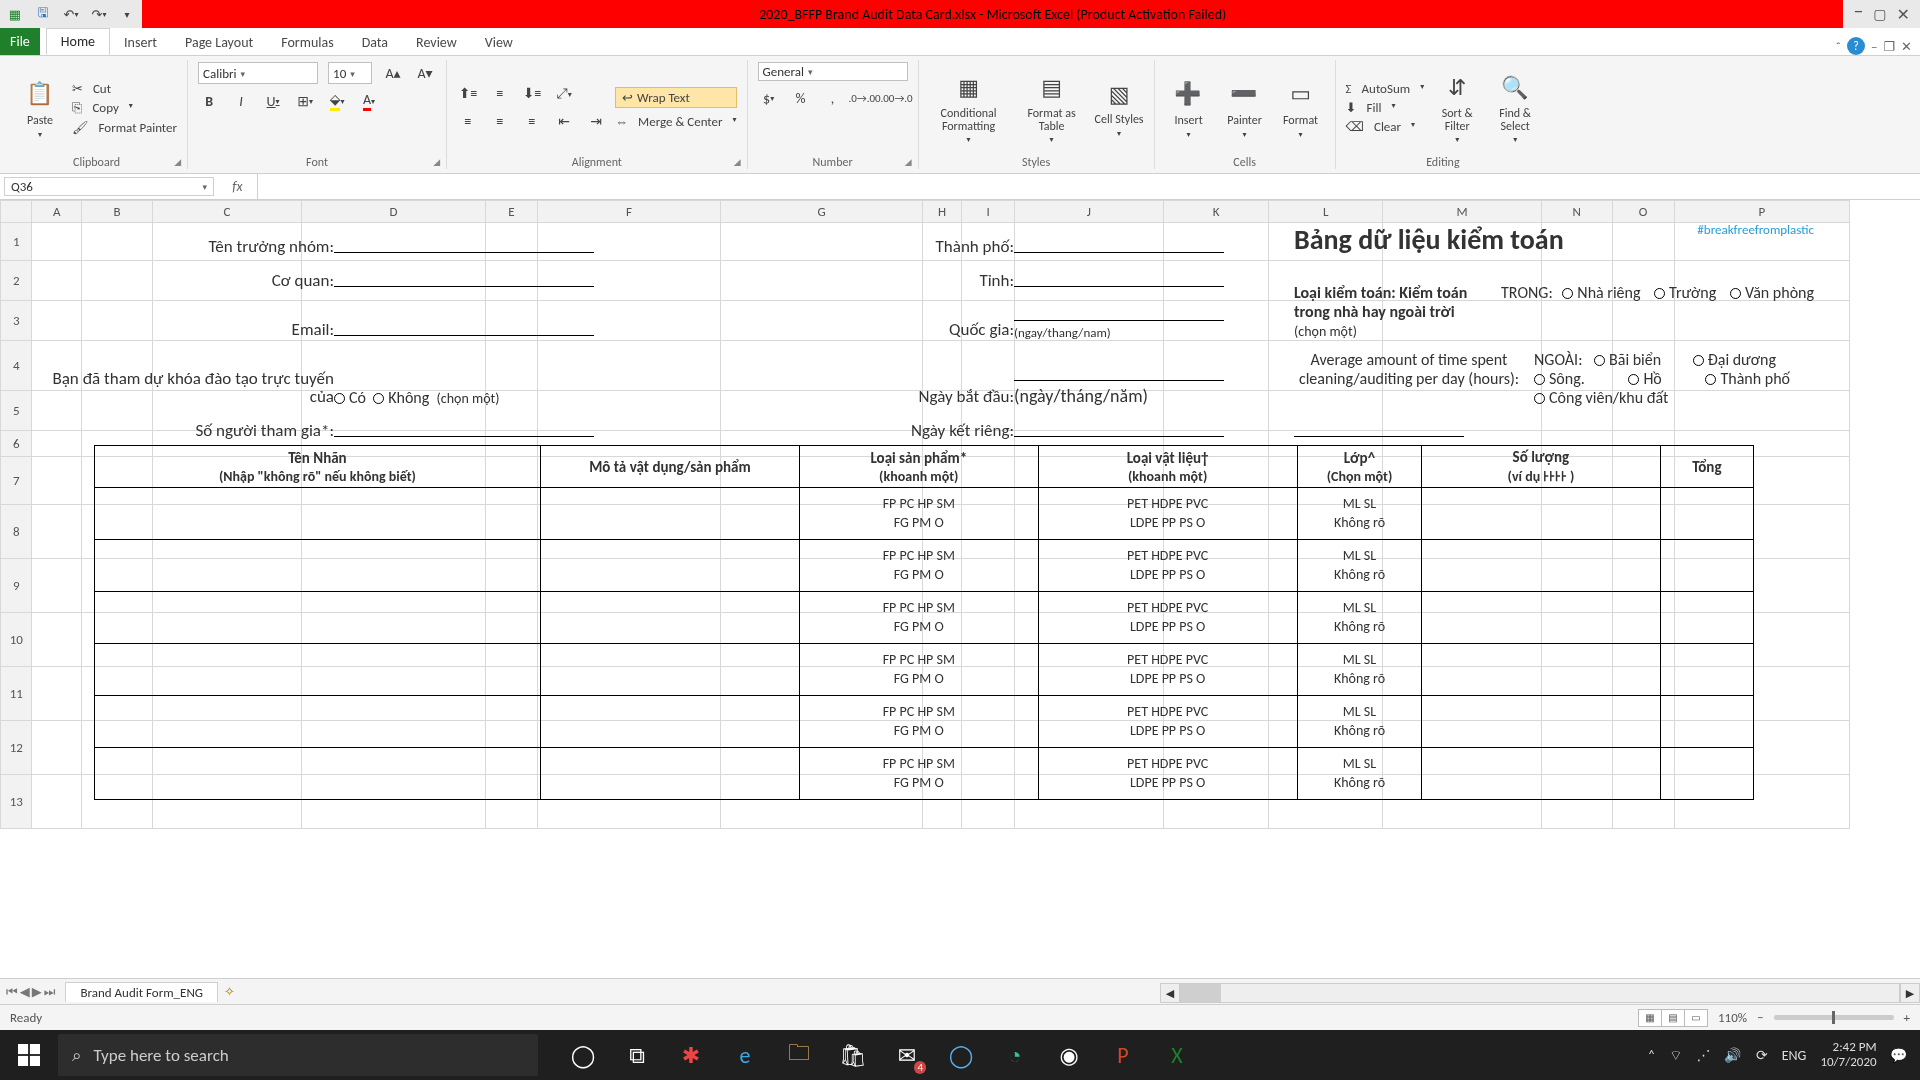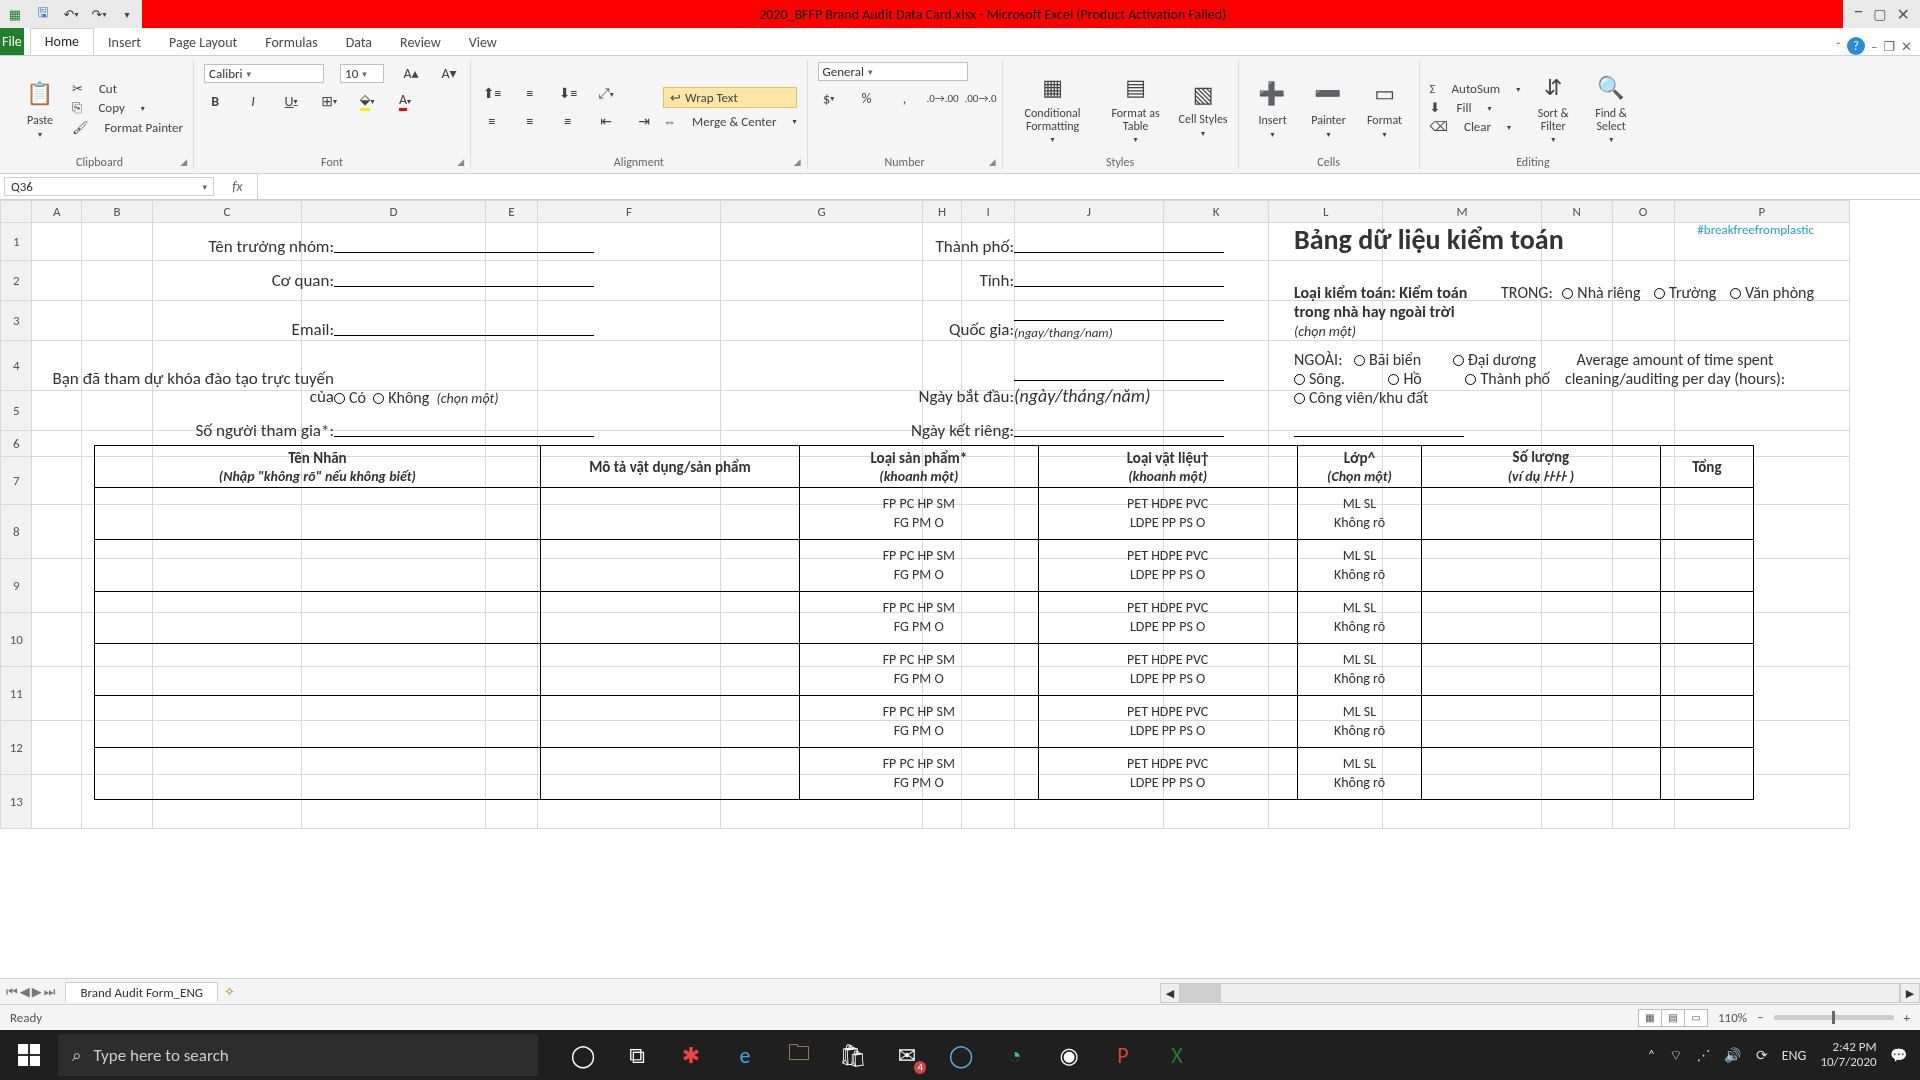--- a/index.html
+++ b/index.html
@@ -9,37 +9,37 @@
 .titlebar { height:28px; background:#e9e9e9; display:flex; align-items:center; }
 .titlebar .qat { display:flex; align-items:center; gap:6px; padding:0 4px; }
 .titlebar .qat .ic { width:22px; height:22px; display:flex; align-items:center; justify-content:center; font-size:13px; color:#444; border-radius:2px; }
 .titlebar .redzone { flex:1; height:100%; background:#ff0000; display:flex; align-items:center; justify-content:center; color:#000; font-size:14px; }
 .titlebar .winbtns { display:flex; align-items:center; gap:10px; padding:0 10px; }
 .titlebar .winbtns span { font-size:14px; color:#555; }
 
 
 .tabs { height:28px; display:flex; align-items:flex-end; border-bottom:1px solid #d0d0d0; background:#fff; }
 .tab { padding:4px 14px; font-size:14px; color:#4a4a4a; cursor:default; }
-.tab.file { background:#1f7f2a; color:#fff; padding:5px 2px; margin-right:6px; }
+.tab.file { background:#1f7f2a; color:#fff; padding:5px 10px; margin-right:6px; }
 .tab.active { background:#fff; border:1px solid #d0d0d0; border-bottom:1px solid #fff; color:#2a2a2a; }
 .tabs .spacer { flex:1; }
 .tabs .helpicons { display:flex; align-items:center; gap:6px; padding-right:8px; }
 .tabs .helpicons span { font-size:13px; color:#666; }
 .tabs .helpicons .blue { background:#2a8dd4; color:#fff; width:18px; height:18px; border-radius:50%; display:flex; align-items:center; justify-content:center; font-size:12px; }
 
 
 .ribbon { height:118px; background:#f5f5f5; border-bottom:1px solid #cfcfcf; display:flex; align-items:stretch; padding:4px 6px; }
 .group { border-right:1px solid #dcdcdc; padding:2px 10px 0 10px; display:flex; flex-direction:column; }
 .group-content { flex:1; display:flex; align-items:center; gap:8px; }
 .group-label { text-align:center; font-size:12px; color:#666; padding:2px 0 0; position:relative; }
 .group-label .dl { position:absolute; right:-4px; bottom:2px; font-size:9px; color:#888; }
 .bigbtn { display:flex; flex-direction:column; align-items:center; gap:2px; font-size:12px; color:#444; min-width:48px; }
 .bigbtn .ic { width:34px; height:34px; display:flex; align-items:center; justify-content:center; font-size:22px; }
 .col { display:flex; flex-direction:column; gap:4px; font-size:13px; color:#444; }
-.row { display:flex; align-items:center; gap:16px; }
+.row { display:flex; gap:10px; }
 .dd { border:1px solid #c0c0c0; background:#fff; font-size:13px; padding:1px 4px; display:inline-flex; align-items:center; }
 .ddcar { font-size:9px; color:#666; margin-left:4px; }
 .icbtn { width:22px; height:22px; display:flex; align-items:center; justify-content:center; font-size:14px; color:#444; }
 .wrap-text { background:#ffe6a6; border:1px solid #e0c060; padding:2px 6px; font-size:13px; display:inline-flex; align-items:center; gap:4px; }
 
 
 .fxbar { height:26px; border-bottom:1px solid #cfcfcf; display:flex; align-items:center; background:#fff; }
 .namebox { width:210px; border:1px solid #cfcfcf; margin:2px 4px; padding:1px 6px; font-size:13px; display:flex; align-items:center; }
 .namebox .car { margin-left:auto; font-size:9px; color:#666; }
 .fxlabel { width:40px; text-align:center; font-style:italic; color:#666; border-right:1px solid #cfcfcf; height:100%; display:flex; align-items:center; justify-content:center; }
@@ -55,21 +55,21 @@
 table.grid th.rh { background:#f2f2f2; color:#555; font-weight:normal; text-align:center; width:34px; position:sticky; left:0; z-index:2; }
 table.grid tbody td { background:#fff; position:relative; }
 .corner { background:#f2f2f2; width:34px; }
 
 
 .doc-overlay { position:absolute; left:34px; top:22px; width:1800px; }
 .doc-overlay * { font-family:Calibri,sans-serif; }
 
 .lbl { font-weight:normal; font-size:17px; text-align:right; }
 .under { border-bottom:1px solid #000; min-width:260px; display:inline-block; height:20px; }
-.small-ital { font-style:italic; font-size:14px; color:#333; }
+.small-ital { font-size:14px; color:#333; }
 .title-big { font-weight:bold; font-size:28px; }
 .hash { color:#259ed9; font-size:13px; }
 .circ { display:inline-block; width:11px; height:11px; border:1.5px solid #000; border-radius:50%; margin-right:4px; vertical-align:-1px; }
 
 .data-table { width:1660px; border-collapse:collapse; margin-top:4px; }
 .data-table th, .data-table td { border:1.5px solid #000; padding:2px 6px; text-align:center; font-size:15px; vertical-align:middle; }
 .data-table th { font-weight:bold; }
 .data-table td.two { font-size:14px; line-height:1.35; height:52px; }
 
 
@@ -641,35 +641,35 @@
         <div></div>
         <div class="lbl">Quốc gia:</div>
         <div><span class="under" style="min-width:210px"></span><div class="small-ital" style="font-size:13px">(ngay/thang/nam)</div></div>
 
         <div class="lbl" style="line-height:1.1">Bạn đã tham dự khóa đào tạo trực tuyến của</div>
         <div style="font-size:16px"><span><span class="circ"></span><span>Có</span></span>&nbsp;&nbsp;<span><span class="circ"></span><span>Không</span></span>&nbsp;&nbsp;<span class="small-ital">(chọn một)</span></div>
         <div></div>
         <div class="lbl">Ngày bắt đầu:</div>
         <div><span class="under" style="min-width:210px"></span><div class="small-ital" style="font-size:18px">(ngày/tháng/năm)</div></div>
         <div style="display:flex; gap:10px; font-size:16px;">
+          <div style="max-width:230px; text-align:center">Average amount of time spent cleaning/auditing per day (hours):</div>
           <div>
             <div style="white-space:nowrap;"><span>NGOÀI:</span>
               <span style="margin-left:8px"><span class="circ"></span><span>Bãi biển</span></span>
               <span style="margin-left:28px"><span class="circ"></span><span>Đại dương</span></span>
             </div>
             <div style="white-space:nowrap;">
               <span><span class="circ"></span><span>Sông.</span></span>
               <span style="margin-left:40px"><span class="circ"></span><span>Hồ</span></span>
               <span style="margin-left:40px"><span class="circ"></span><span>Thành phố</span></span>
             </div>
             <div style="white-space:nowrap;">
               <span><span class="circ"></span><span>Công viên/khu đất</span></span>
             </div>
           </div>
-          <div style="max-width:230px; text-align:center">Average amount of time spent cleaning/auditing per day (hours):</div>
         </div>
 
         <div class="lbl">Số người tham gia*:</div>
         <div><span class="under"></span></div>
         <div></div>
         <div class="lbl">Ngày kết riêng:</div>
         <div><span class="under" style="min-width:210px"></span></div>
         <div><span class="under" style="min-width:170px"></span></div>
       </div>
 

